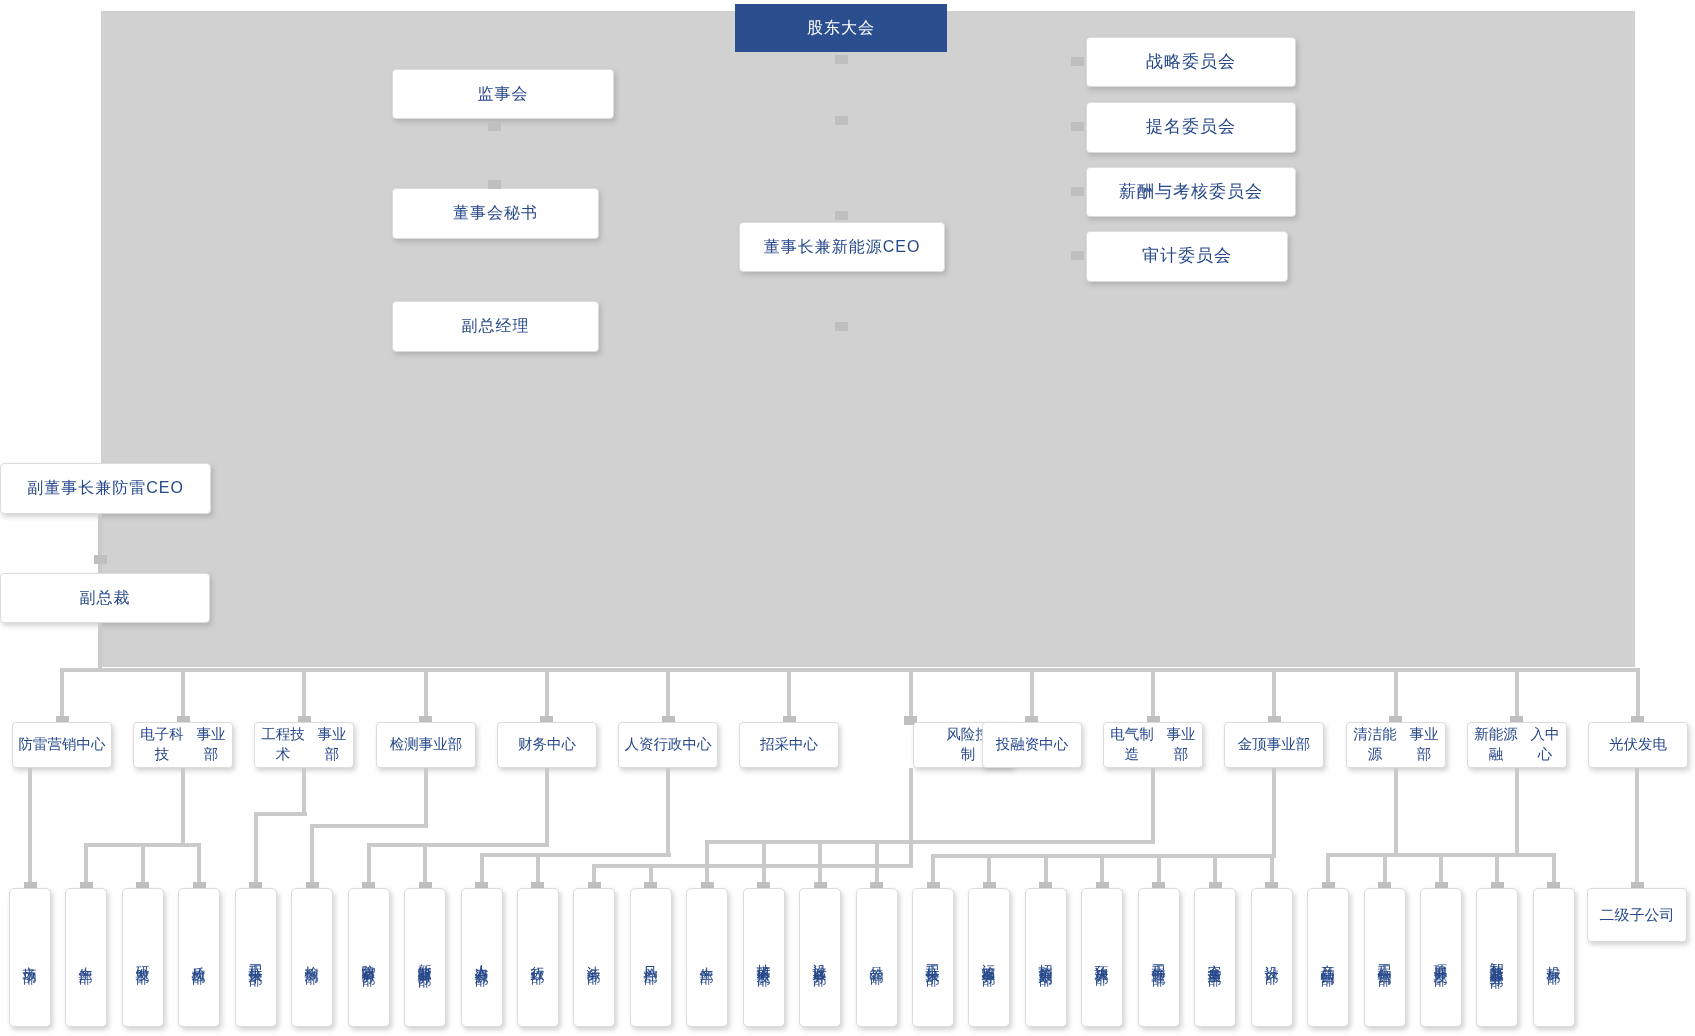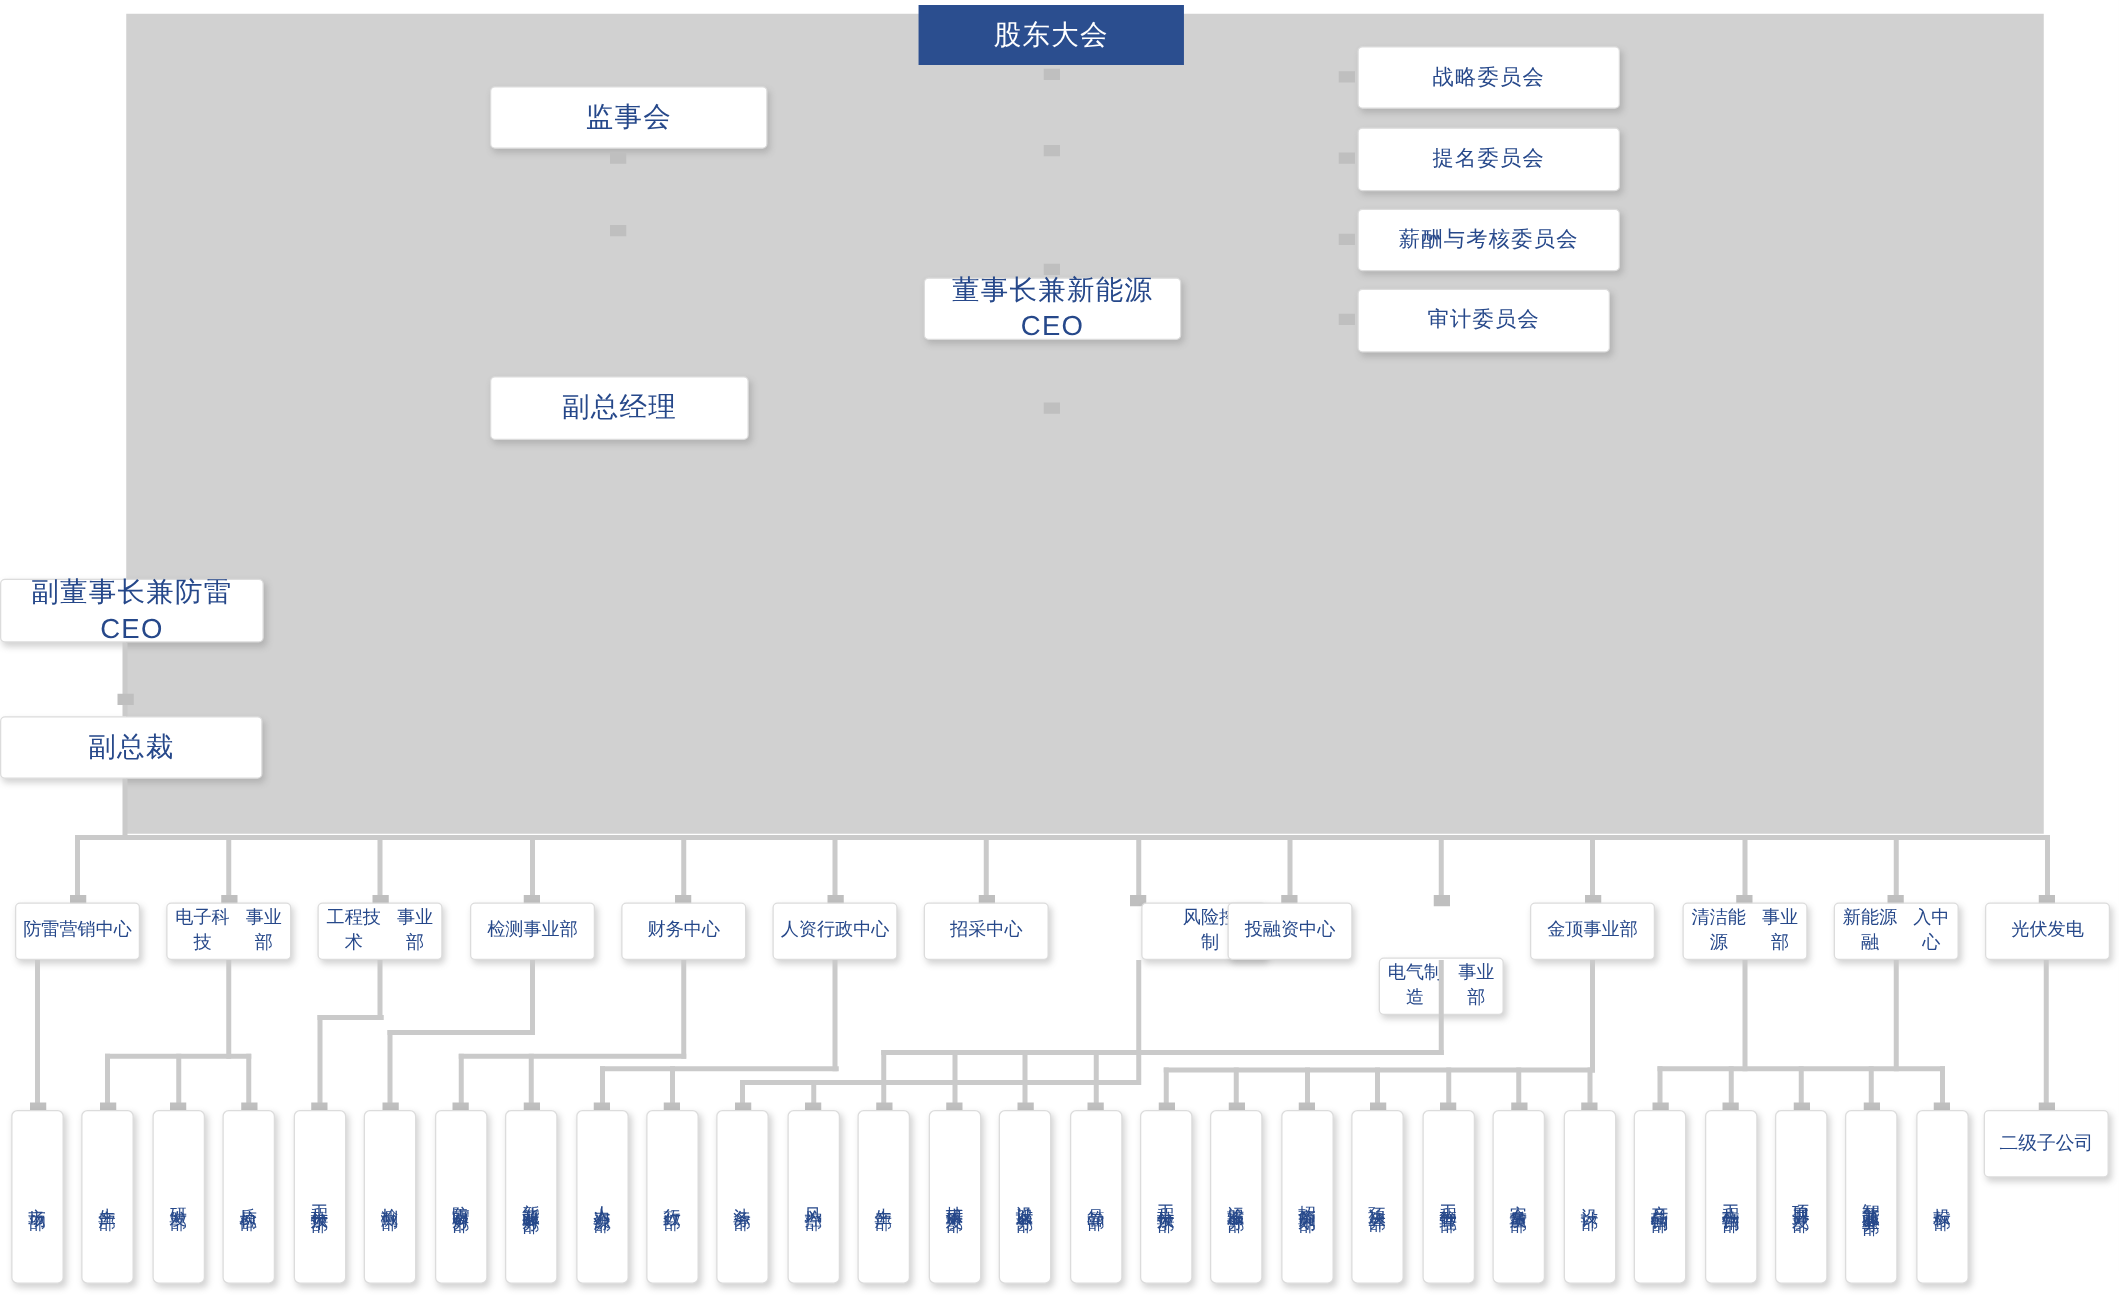--- a/index.html
+++ b/index.html
@@ -13,21 +13,21 @@
     background:#d1d1d1;
   }
   .box{
     position:absolute;box-sizing:border-box;background:#ffffff;
     border:1px solid #dcdcdc;border-radius:4px;color:#26488a;
     display:flex;align-items:center;justify-content:center;text-align:center;
     box-shadow:2px 3px 5px rgba(110,110,110,.30);
     line-height:1.3;
   }
   .hdr{background:#2b4e8f;color:#ffffff;border:1px solid #2b4e8f;border-radius:0;box-shadow:none;}
-  .big{font-size:22px;letter-spacing:1px;}
+  .big{font-size:16px;letter-spacing:1px;}
   .med{font-size:17px;letter-spacing:1px;}
   .mid-box{width:100px;height:46px;top:722px;font-size:14.5px;line-height:1.35;}
   .vbox{
     width:42px;height:139px;top:888px;font-size:14px;border-radius:5px;
     writing-mode:vertical-rl;text-orientation:upright;letter-spacing:2px;
   }
   .sub-box{width:100px;height:54px;top:888px;font-size:15px;}
   .ln{position:absolute;background:#cacaca;}
   .sq{position:absolute;width:13px;height:9px;background:#bfbfbf;}
   
@@ -45,20 +45,21 @@
   #box-vice-president{left:0px;top:573px;width:210px;height:50px;}
 </style>
 </head>
 <body>
 
 <div id="canvas">
   <div id="gray-panel"></div>
 
   <div class="box hdr big" id="box-shareholders">股东大会</div>
   <div class="box big" id="box-supervisory">监事会</div>
+  <div class="box big" id="box-secretary">董事会秘书</div>
   <div class="box big" id="box-chairman">董事长兼新能源CEO</div>
   <div class="box big" id="box-deputy-gm">副总经理</div>
   <div class="box med" id="box-committee-0">战略委员会</div>
   <div class="box med" id="box-committee-1">提名委员会</div>
   <div class="box med" id="box-committee-2">薪酬与考核委员会</div>
   <div class="box med" id="box-committee-3">审计委员会</div>
   <div class="box big" id="box-vice-chairman">副董事长兼防雷CEO</div>
   <div class="box big" id="box-vice-president">副总裁</div>
 
   <div class="sq" style="left:835px;top:55px"></div>
@@ -124,21 +125,21 @@
       <div>风险控制</div>
       <div>中心</div>
     </div>
     <div class="ln" style="left: 1030px; top: 672px; width: 4px; height: 50px;"></div>
     <div class="sq" style="left: 1025px; top: 716px;"></div>
     <div class="box mid-box" style="left: 982px;">
       <div>投融资中心</div>
     </div>
     <div class="ln" style="left: 1151px; top: 672px; width: 4px; height: 50px;"></div>
     <div class="sq" style="left: 1147px; top: 716px;"></div>
-    <div class="box mid-box" style="left: 1103px; margin-top: 44px;">
+    <div class="box mid-box" style="left: 1103px;">
       <div>电气制造</div>
       <div>事业部</div>
     </div>
     <div class="ln" style="left: 1272px; top: 672px; width: 4px; height: 50px;"></div>
     <div class="sq" style="left: 1268px; top: 716px;"></div>
     <div class="box mid-box" style="left: 1224px;">
       <div>金顶事业部</div>
     </div>
     <div class="ln" style="left: 1394px; top: 672px; width: 4px; height: 50px;"></div>
     <div class="sq" style="left: 1389px; top: 716px;"></div>

